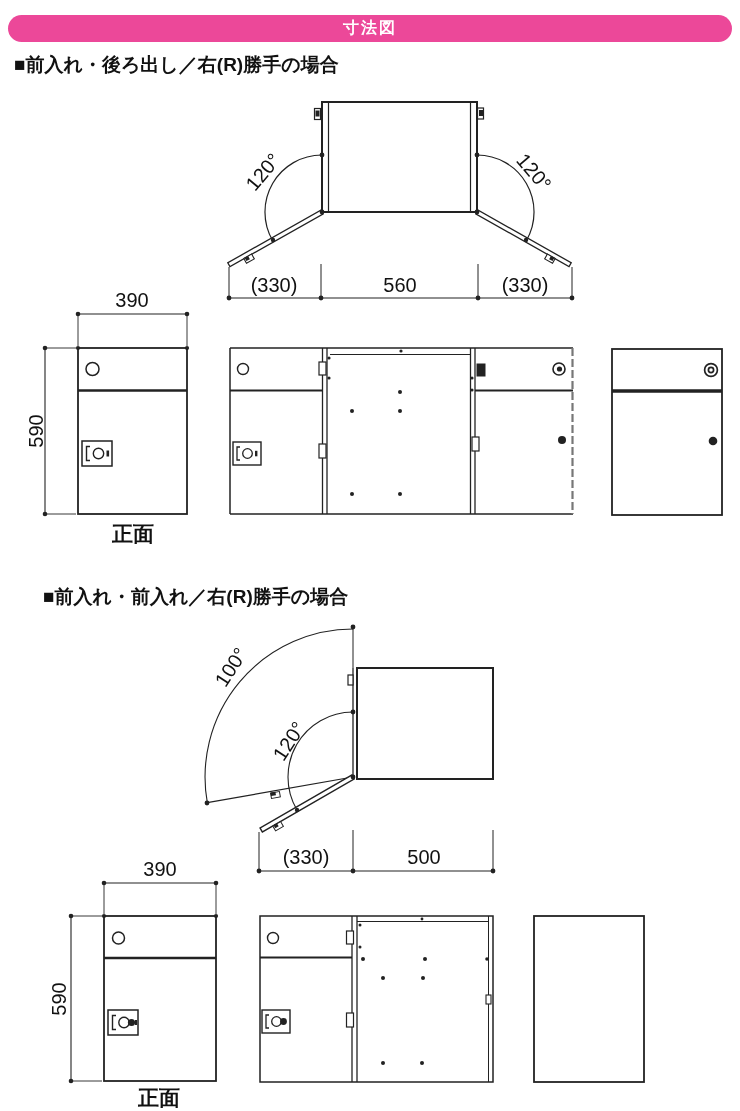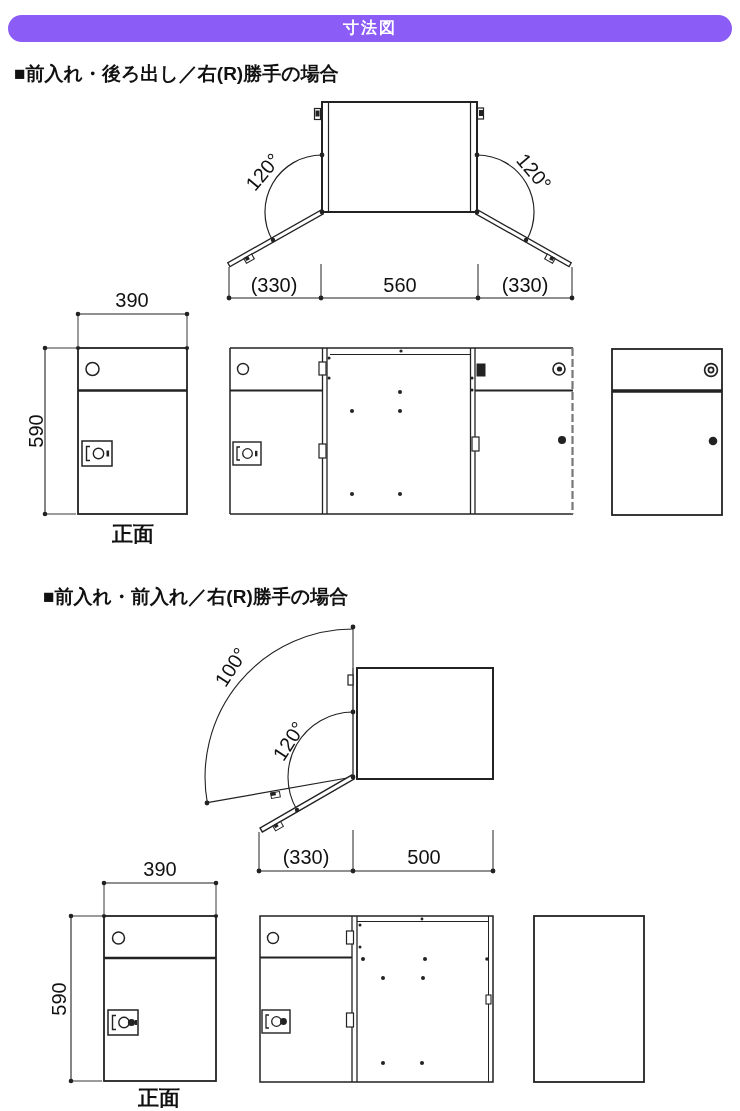--- a/index.html
+++ b/index.html
@@ -8,35 +8,35 @@
     font-family:"Liberation Sans", sans-serif; overflow:hidden;
   }
   .header-bar {
     position:absolute; left:8px; top:15px; width:724px; height:27px;
     border-radius:14px; display:flex; align-items:center; justify-content:center;
   }
   .header-title { color:#ffffff; font-size:16px; font-weight:bold; letter-spacing:2px; }
   .section-heading {
     position:absolute; font-size:19px; font-weight:bold; color:#111111; white-space:nowrap;
   }
-  #heading1 { left:14px; top:61px; }
+  #heading1 { left:14px; top:52px; }
   #heading2 { left:43px; top:584px; }
   svg.drawing { position:absolute; left:0; top:0; }
   .ln   { stroke:#222222; fill:none; }
   .wbox { fill:#ffffff; stroke:#222222; }
   .fill { fill:#222222; stroke:none; }
   text  { fill:#111111; }
   .dim     { font-size:20px; }
   .angle   { font-size:20px; }
   .caption { font-size:21px; font-weight:600; }
 </style>
 </head>
 <body>
 
-<div class="header-bar" style="background: #8b5cf6;">
+<div class="header-bar" style="background: #ec4899;">
   <span class="header-title">寸法図</span>
 </div>
 
 <div class="section-heading" id="heading1">■前入れ・後ろ出し／右(R)勝手の場合</div>
 <div class="section-heading" id="heading2">■前入れ・前入れ／右(R)勝手の場合</div>
 
 <svg class="drawing" width="740" height="1111" viewBox="0 0 740 1111">
 
   <g>
 

